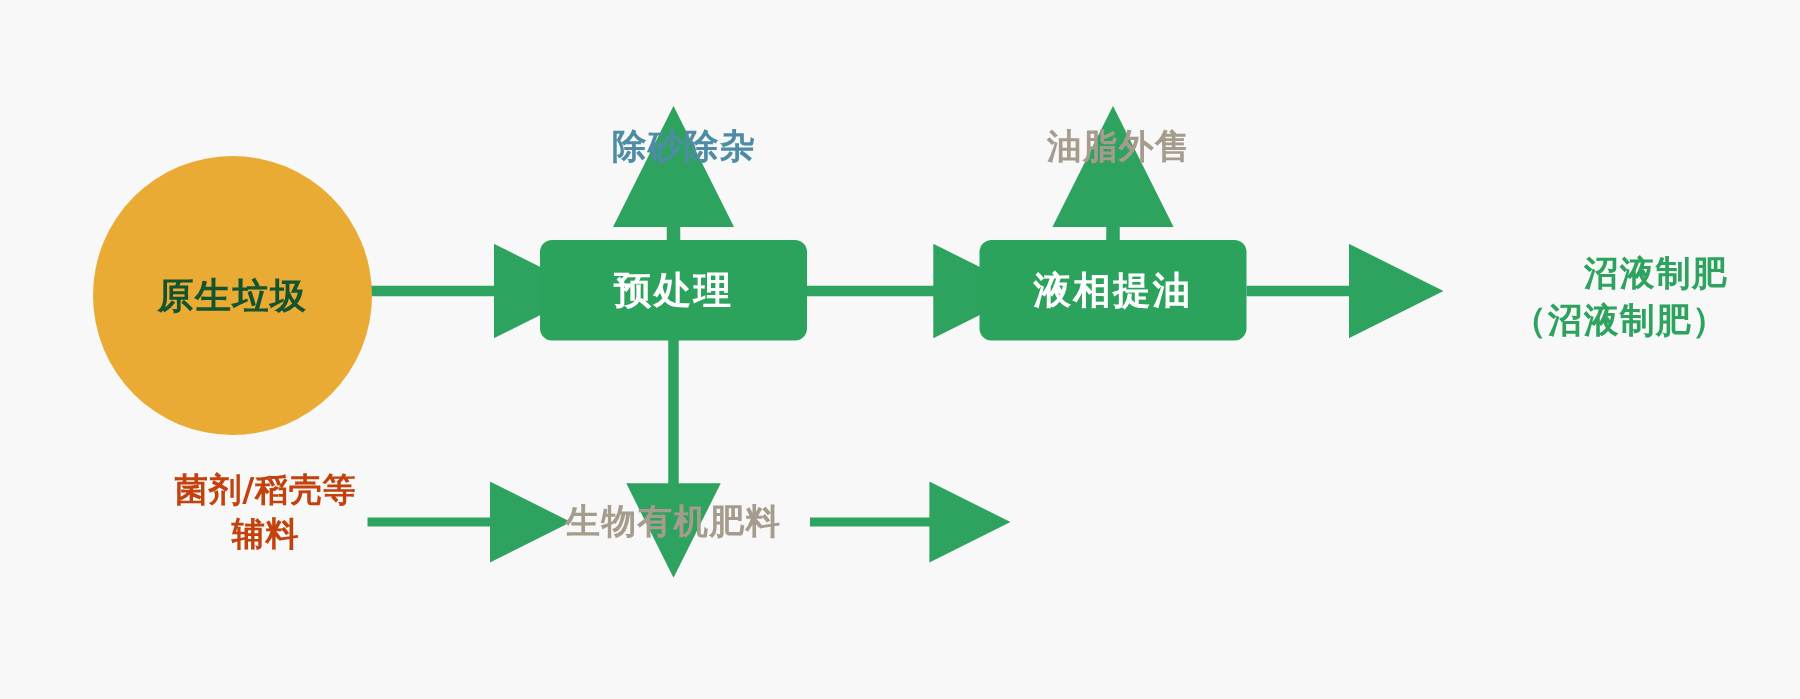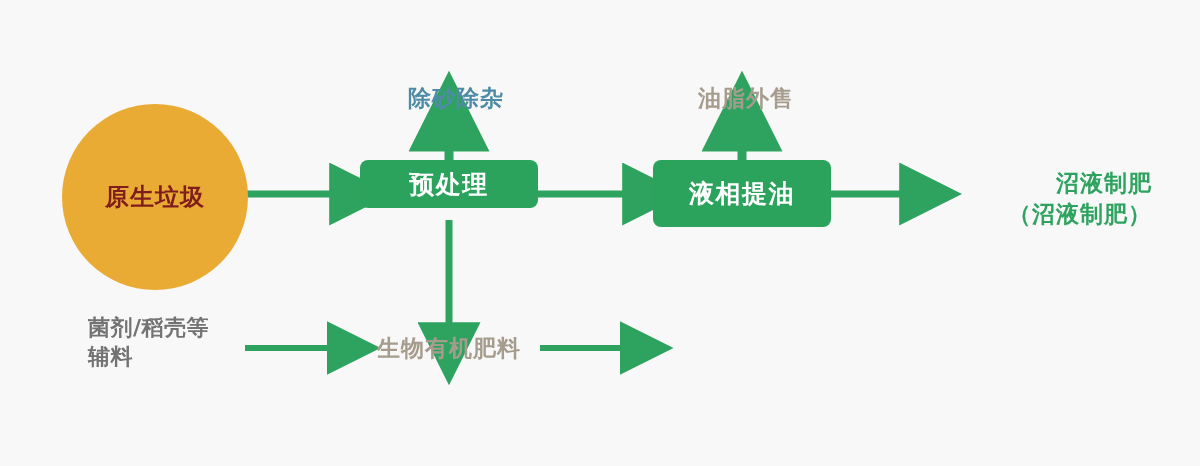--- a/index.html
+++ b/index.html
@@ -28,41 +28,41 @@
     height: 186px;
     border-radius: 50%;
     background: #eaab35;
     display: flex;
     align-items: center;
     justify-content: center;
   }
   .circle-node .node-label {
     font-size: 24px;
     font-weight: bold;
-    color: #7f1d1d;
+    color: #14532d;
     letter-spacing: 1px;
     white-space: nowrap;
   }
 
   
   .proc-box {
     background: #2ba35c;
     border-radius: 8px;
     display: flex;
     align-items: center;
     justify-content: center;
   }
   .proc-box .node-label {
     font-size: 25px;
     font-weight: bold;
     color: #ffffff;
     letter-spacing: 1.5px;
     white-space: nowrap;
   }
-  #box-pretreatment { left: 360px; top: 160px; width: 178px; height: 48px; }
+  #box-pretreatment { left: 360px; top: 160px; width: 178px; height: 67px; }
   #box-oil-extraction { left: 653px; top: 160px; width: 178px; height: 67px; }
 
   
   .text-node {
     font-weight: bold;
     white-space: nowrap;
     line-height: 1.28;
     padding-left: 20px;
   }
   #label-desand {
@@ -82,21 +82,22 @@
     font-size: 23px;
     color: #2ea35f;
     letter-spacing: 1px;
     text-align: right;
     line-height: 1.35;
   }
   #label-additives {
     left: 68px; top: 314px;
     width: 178px;
     font-size: 22px;
-    color: #737373;
+    color: #c2410c;
+    text-align: center;
     letter-spacing: 0.5px;
     line-height: 1.3;
     white-space: normal;
   }
   #label-aerobic {
     left: 357px; top: 334px;
     font-size: 23px;
     color: #a69c8e;
     letter-spacing: 1px;
   }

